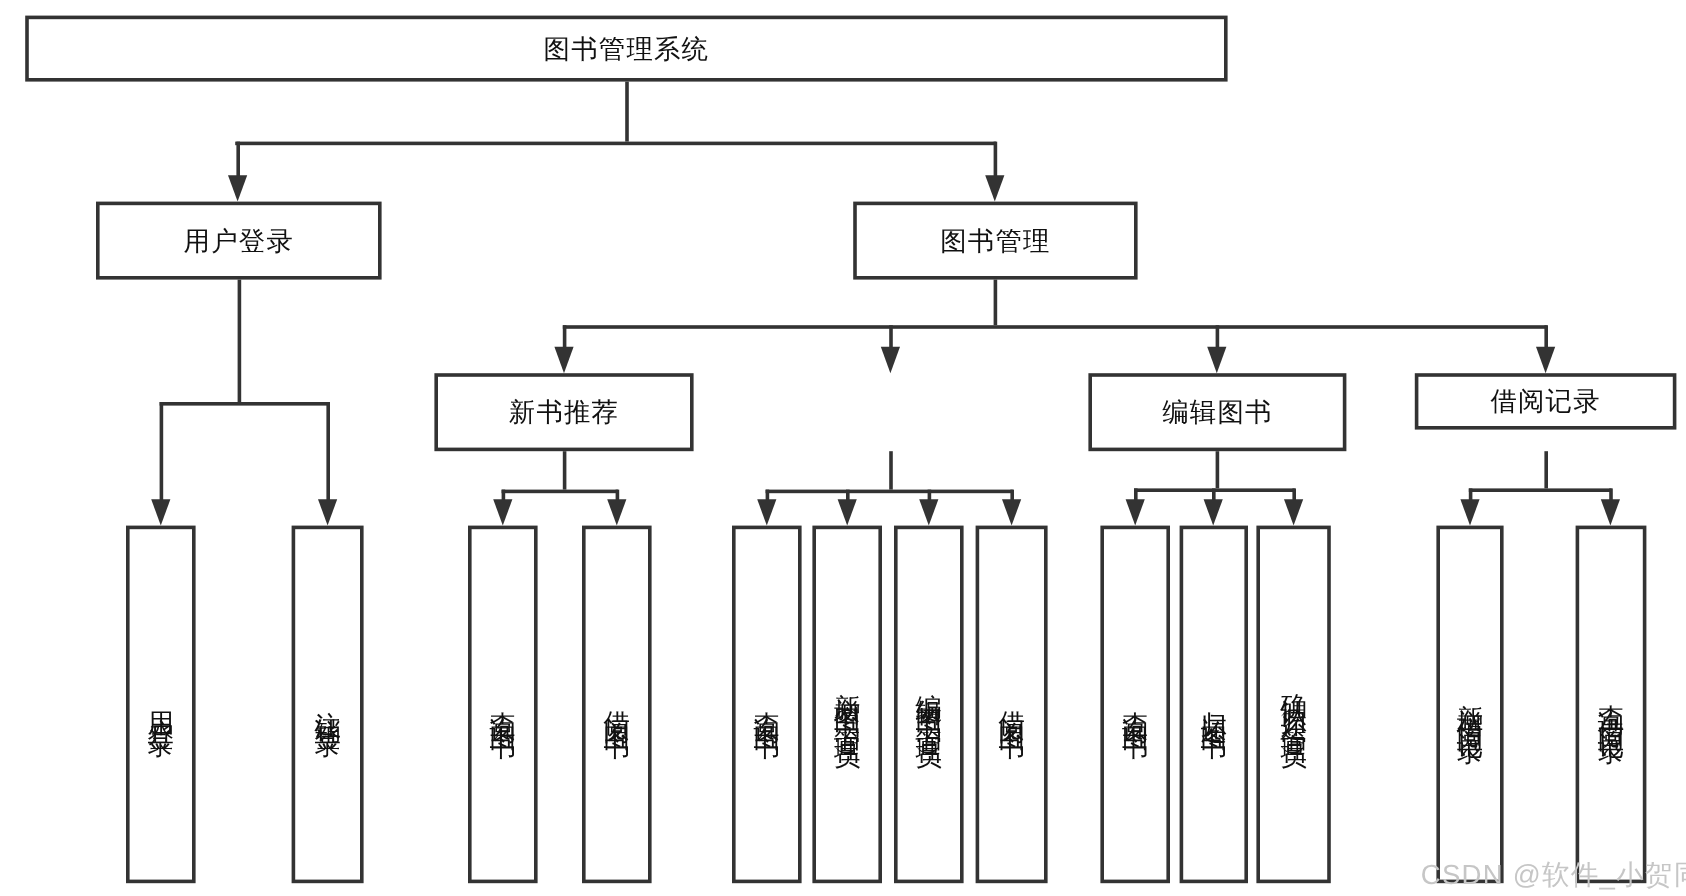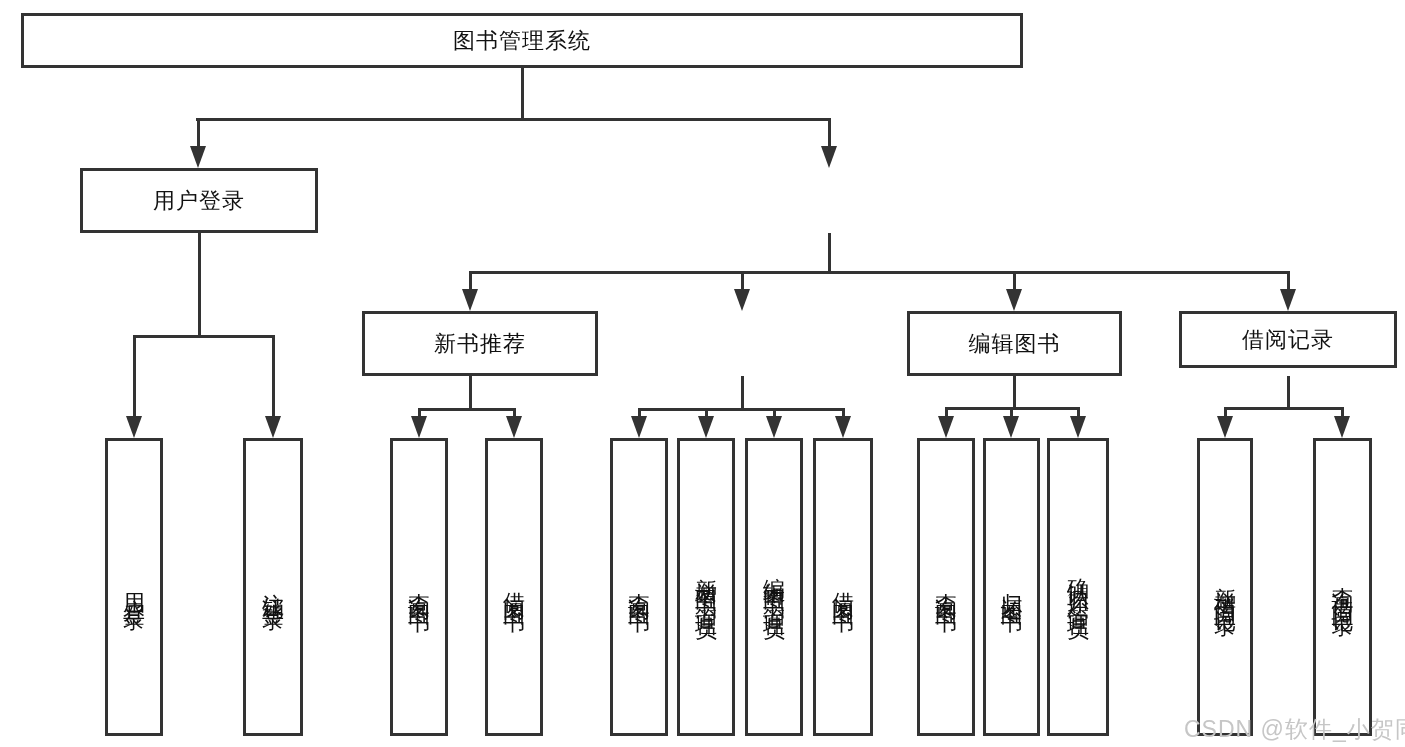--- a/index.html
+++ b/index.html
@@ -56,31 +56,34 @@
 <div class="canvas">
 
   <div class="box hbox" style="left:21px;top:13px;width:1002px;height:55px">
     <span>图书管理系统</span>
   </div>
 
   <div class="box hbox" style="left:80px;top:168px;width:238px;height:65px">
     <span>用户登录</span>
   </div>
 
-
-  <div class="box hbox" style="left:362px;top:311px;width:236px;height:65px">
+  <div class="box hbox" style="left:711px;top:168px;width:237px;height:65px">
+    <span>图书管理</span>
+  </div>
+
+  <div class="box hbox" style="left:362px;top:311px;width:216px;height:65px">
     <span>新书推荐</span>
   </div>
 
 
   <div class="box hbox" style="left:907px;top:311px;width:215px;height:65px">
     <span>编辑图书</span>
   </div>
 
-  <div class="box hbox" style="left:1179px;top:311px;width:218px;height:57px">
+  <div class="box hbox" style="left:1179px;top:311px;width:218px;height:47px">
     <span>借阅记录</span>
   </div>
 
   <div class="box vbox" style="left:105px;top:438px;width:58px;height:298px">
     <span>用户登录</span>
   </div>
 
   <div class="box vbox" style="left:243px;top:438px;width:60px;height:298px">
     <span>注销登录</span>
   </div>

